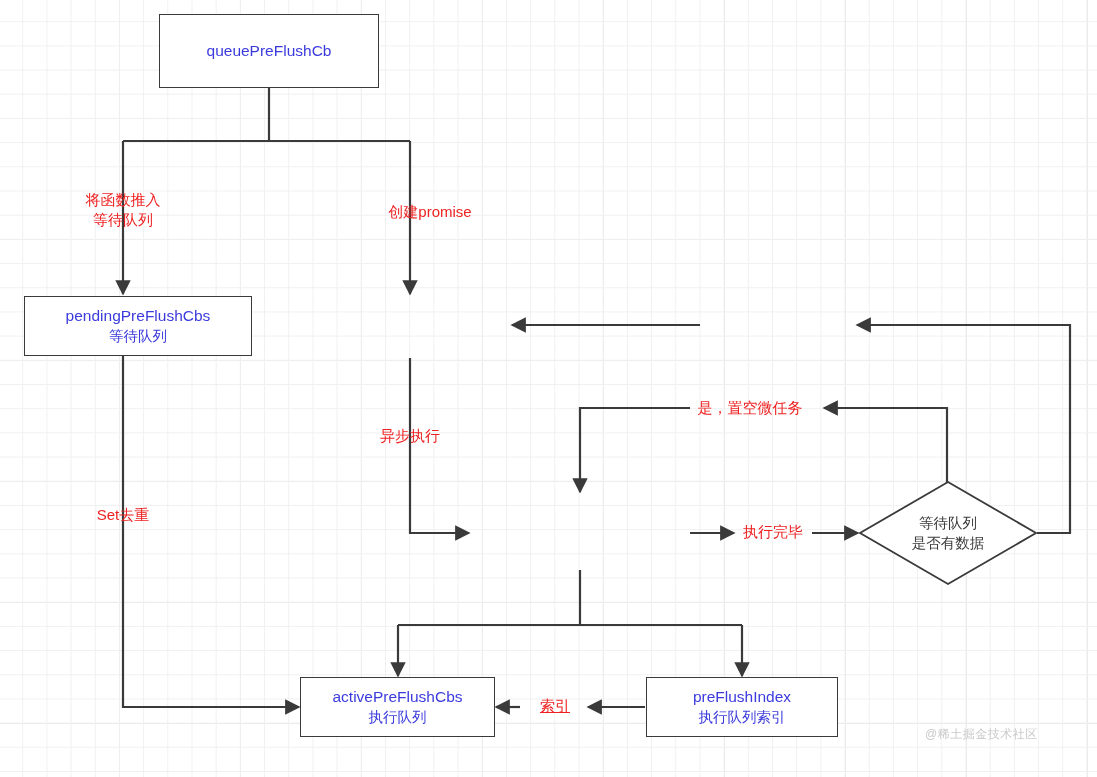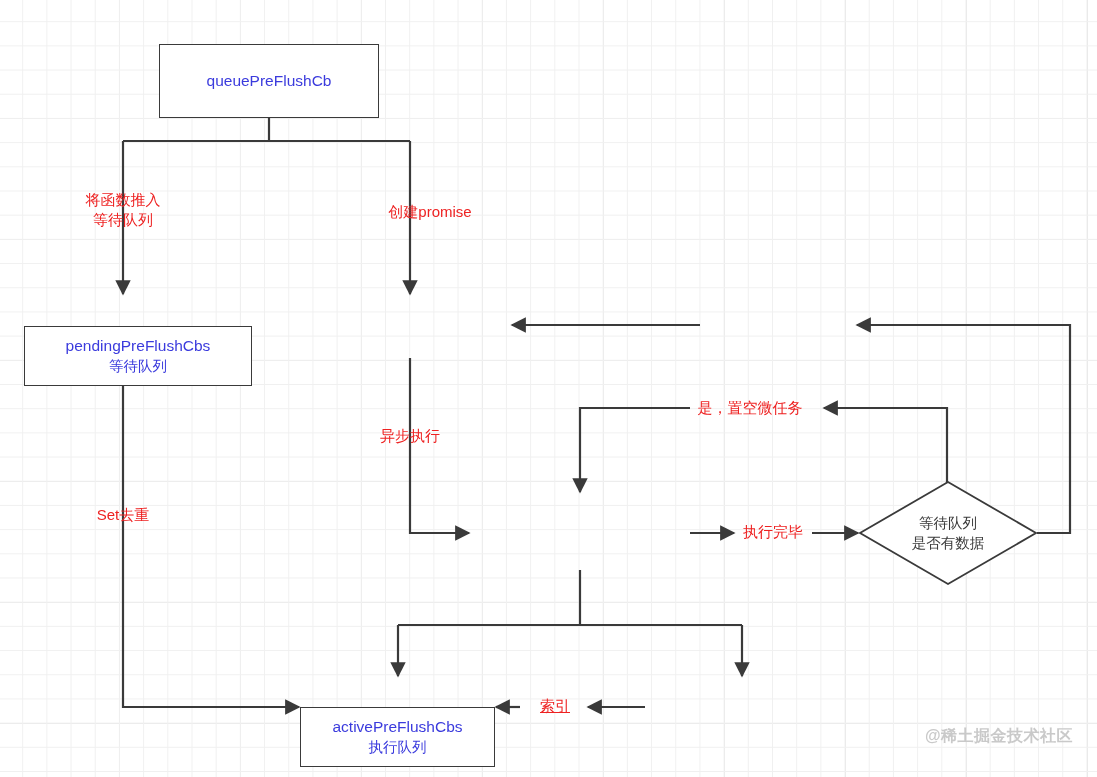--- a/index.html
+++ b/index.html
@@ -41,21 +41,20 @@
     box-sizing: border-box;
     background: #ffffff;
     border: 1.6px solid #3a3a3a;
     display: flex;
     flex-direction: column;
     align-items: center;
     justify-content: center;
     color: #3b3bdd;
     line-height: 1.32;
     text-align: center;
-    margin-top: 30px;
   }
   .node .t1 { font-size: 15.5px; white-space: nowrap; }
   .node .t2 { font-size: 14.5px; white-space: nowrap; }
 
   .diamond-wrap {
     position: absolute;
   }
   .diamond-wrap svg { display: block; }
   .diamond-label {
     position: absolute;
@@ -81,24 +80,23 @@
     line-height: 1.3;
     text-align: center;
     white-space: nowrap;
     background: transparent;
   }
   .elabel .l { display: block; }
 
   .watermark {
     position: absolute;
     color: #c9c9c9;
-    font-size: 16px;
+    font-size: 12px;
     white-space: nowrap;
     letter-spacing: 0.5px;
-    font-weight: bold;
   }
 </style>
 </head>
 <body>
 
 <div id="canvas">
 
   <svg id="edges" viewBox="0 0 1097 777" width="1097" height="777" xmlns="http://www.w3.org/2000/svg">
     <defs>
       <marker id="arrow" viewBox="0 0 10 10" refX="9" refY="5" markerWidth="7" markerHeight="7" orient="auto-start-reverse">
@@ -156,20 +154,24 @@
       <span>等待队列</span>
       <span>是否有数据</span>
     </div>
   </div>
 
   <div class="node" style="left:300px; top:677px; width:195px; height:60px;">
     <span class="t1">activePreFlushCbs</span>
     <span class="t2">执行队列</span>
   </div>
 
+  <div class="node" style="left:646px; top:677px; width:192px; height:60px;">
+    <span class="t1">preFlushIndex</span>
+    <span class="t2">执行队列索引</span>
+  </div>
 
   <div class="elabel" style="left:48px; top:190px; width:150px;">
     <span class="l">将函数推入</span>
     <span class="l">等待队列</span>
   </div>
 
   <div class="elabel" style="left:355px; top:202px; width:150px;">
     <span class="l">创建promise</span>
   </div>
 

